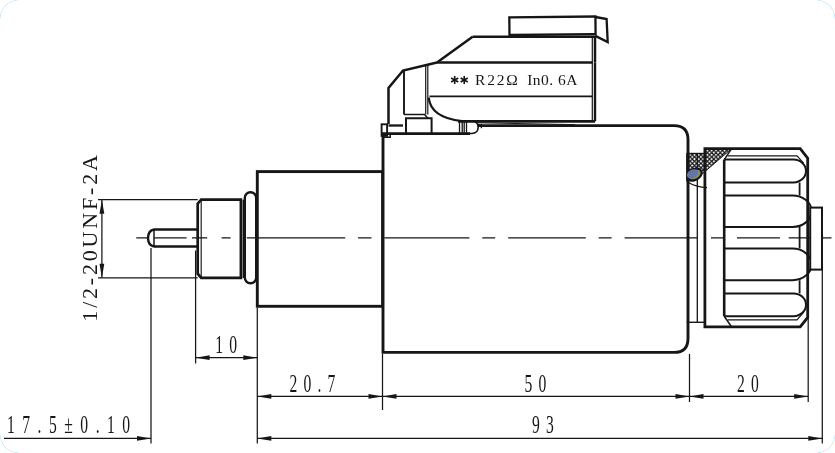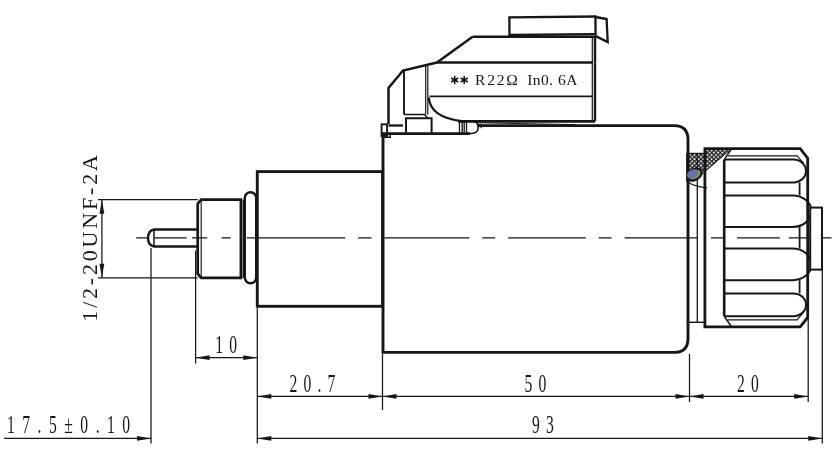--- a/index.html
+++ b/index.html
@@ -1,16 +1,16 @@
 <!DOCTYPE html>
 <html><head><meta charset="utf-8"><title>Drawing</title>
 <style>
 html,body{margin:0;padding:0;background:#ffffff;-webkit-font-smoothing:antialiased;}
 text{-webkit-font-smoothing:antialiased;}
-#page{width:835px;height:453px;position:relative;background:#0ea5e9;overflow:hidden;}
+#page{width:835px;height:453px;position:relative;background:#0ea5e9;overflow:hidden;border-radius:19px;}
 </style></head>
 <body>
 <div id="page">
 <svg width="835" height="453" viewBox="0 0 835 453" xmlns="http://www.w3.org/2000/svg">
 <rect x="0" y="0" width="835" height="453" fill="#ffffff"></rect>
 
 <path d="M 136.3,237.8 H 147.1 M 154.2,237.8 H 186.6 M 192,237.8 H 207.2 M 221.6,237.8 H 230.6 M 246.8,237.8 H 345.2 M 358.1,237.8 H 371.5 M 384.4,237.8 H 469.4 M 482.3,237.8 H 495.2 M 508.2,237.8 H 585.8 M 598.7,237.8 H 611.6 M 624.6,237.8 H 697.9 M 711,237.8 H 724 M 737,237.8 H 779.9 M 788.7,237.8 H 831.5" fill="none" stroke="#161616" stroke-width="1.2" stroke-linejoin="miter"></path>
 
 <path d="M 154,229.5 H 197.7 M 154,246.5 H 197.7" fill="none" stroke="#161616" stroke-width="2.6" stroke-linejoin="miter"></path>
 

